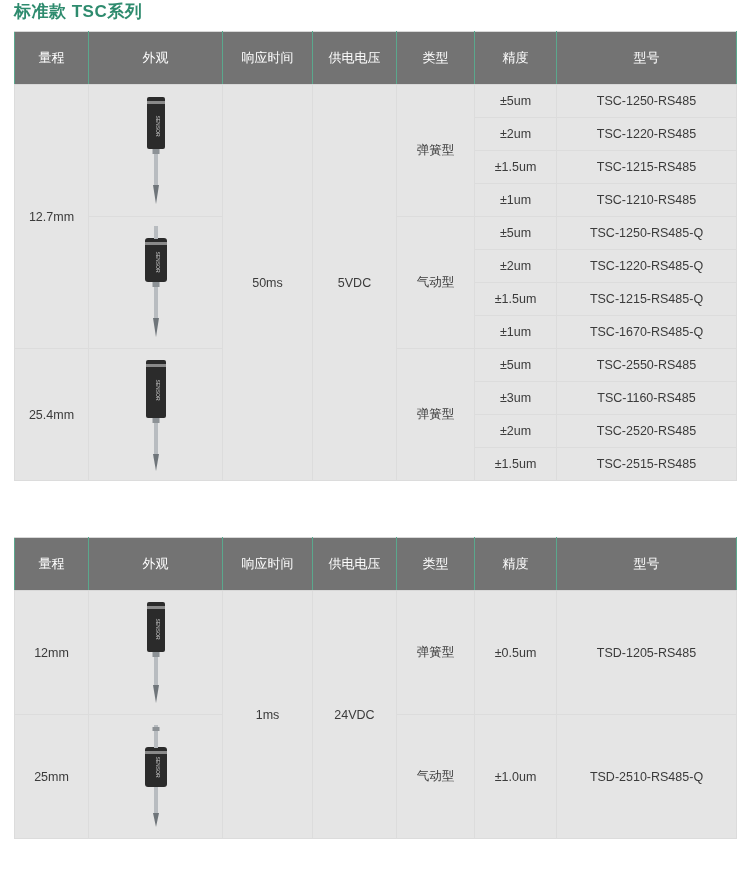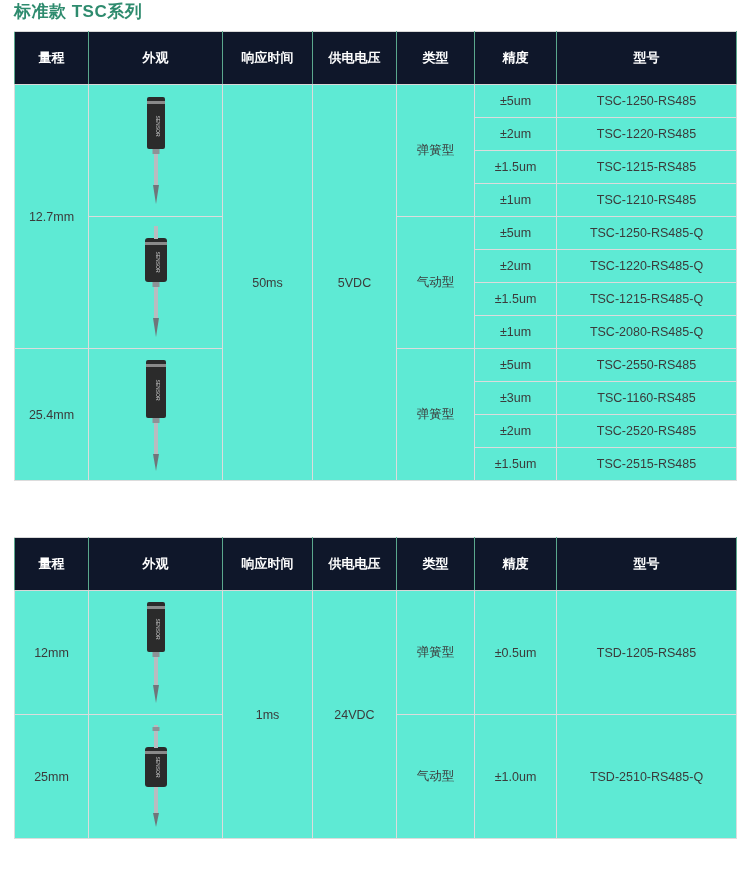--- a/index.html
+++ b/index.html
@@ -29,38 +29,38 @@
   .section-title .series {
     color: #2e8b6e;
   }
   .spec-table {
     border-collapse: collapse;
     width: 722px;
     margin-left: 14px;
     table-layout: fixed;
   }
   .spec-table th {
-    background: #0f172a;
+    background: #737373;
     color: #ffffff;
     font-size: 13px;
-    font-weight: bold;
+    font-weight: normal;
     height: 50px;
     border: 1px solid #d8d8d8;
     border-left: 1px solid #5aa88d;
     border-right: 1px solid #5aa88d;
     text-align: center;
     vertical-align: middle;
   }
   .spec-table td {
     border: 1px solid #dcdcdc;
     font-size: 12.5px;
     text-align: center;
     vertical-align: middle;
     color: #3b3b3b;
-    background: #5eead4;
+    background: #e5e5e5;
   }
   .cell-model {
     color: #1a4f8a;
     font-weight: normal;
     font-size: 13px;
   }
   .row-acc {
     height: 33px;
   }
   .row-acc-d {
@@ -175,21 +175,21 @@
       <tr class="row-acc">
         <td>±2um</td>
         <td class="cell-model">TSC-1220-RS485-Q</td>
       </tr>
       <tr class="row-acc">
         <td>±1.5um</td>
         <td class="cell-model">TSC-1215-RS485-Q</td>
       </tr>
       <tr class="row-acc">
         <td>±1um</td>
-        <td class="cell-model">TSC-2080-RS485-Q</td>
+        <td class="cell-model">TSC-1670-RS485-Q</td>
       </tr>
 
       <tr class="row-acc">
         <td rowspan="4">25.4mm</td>
         <td rowspan="4">
           <div class="sensor-wrap">
             <svg class="sensor" width="46" height="118" viewBox="0 0 46 118">
               <rect x="13" y="4" width="20" height="58" rx="2" fill="#2b2b2b"></rect>
               <rect x="13" y="8" width="20" height="3" fill="#8a8a8a"></rect>
               <text x="23" y="34" fill="#cfcfcf" font-size="5" text-anchor="middle" transform="rotate(90 23 34)" font-family="Liberation Sans, sans-serif">SENSOR</text>

